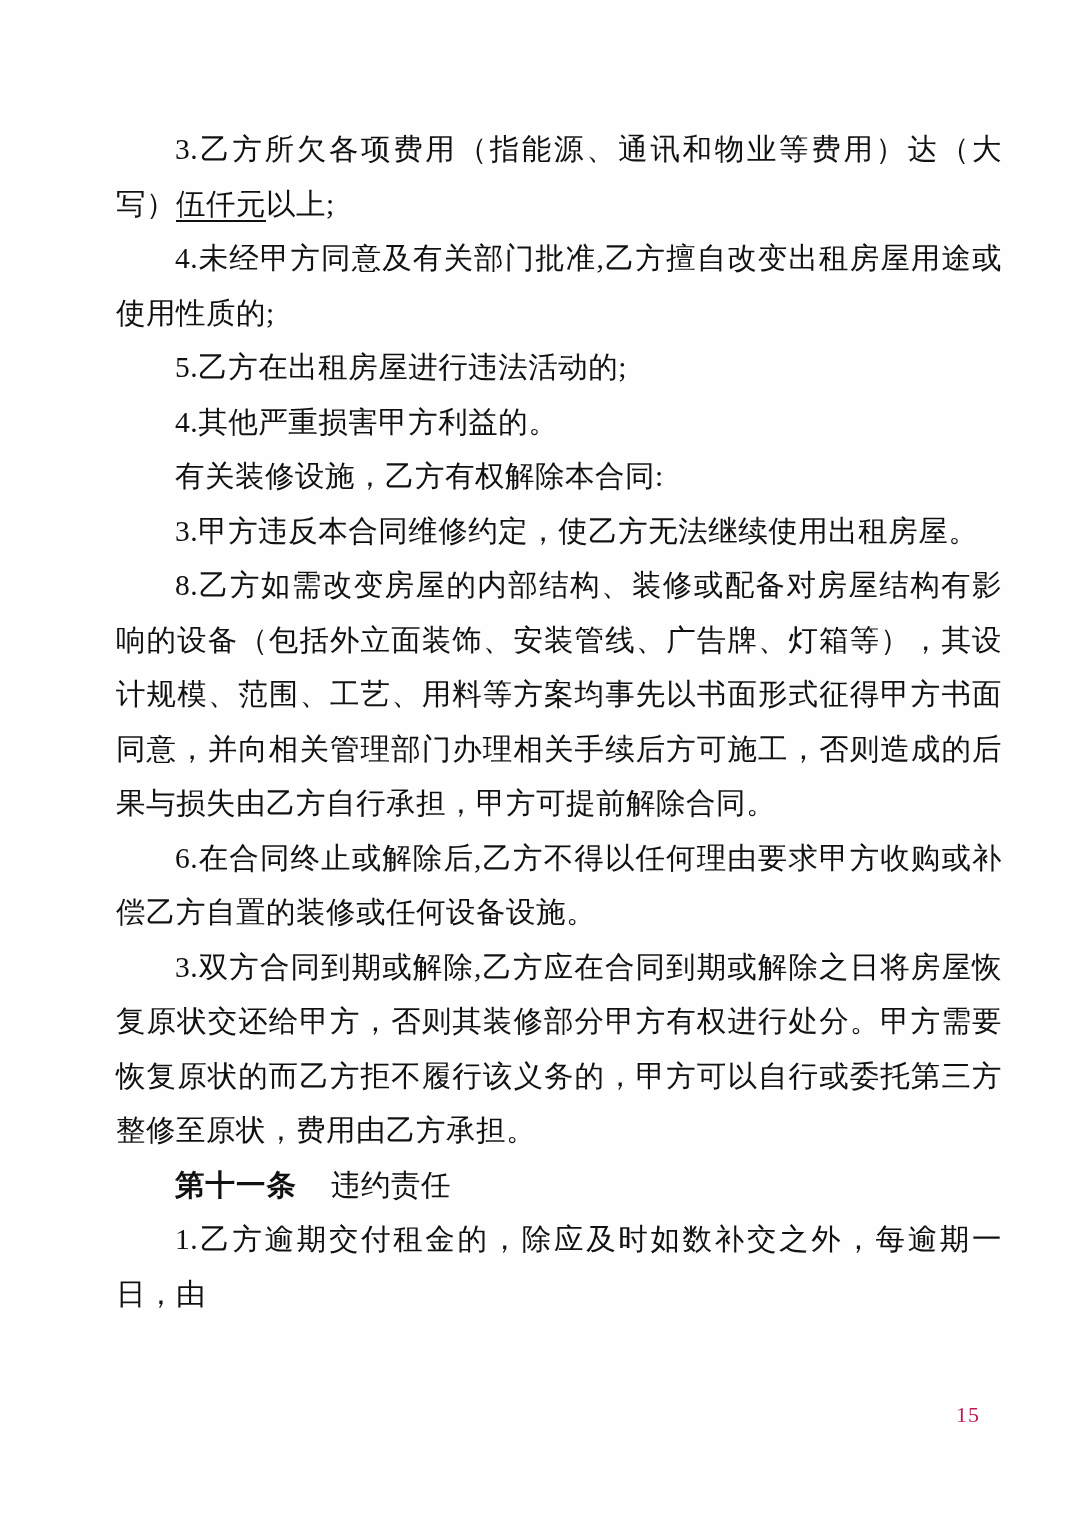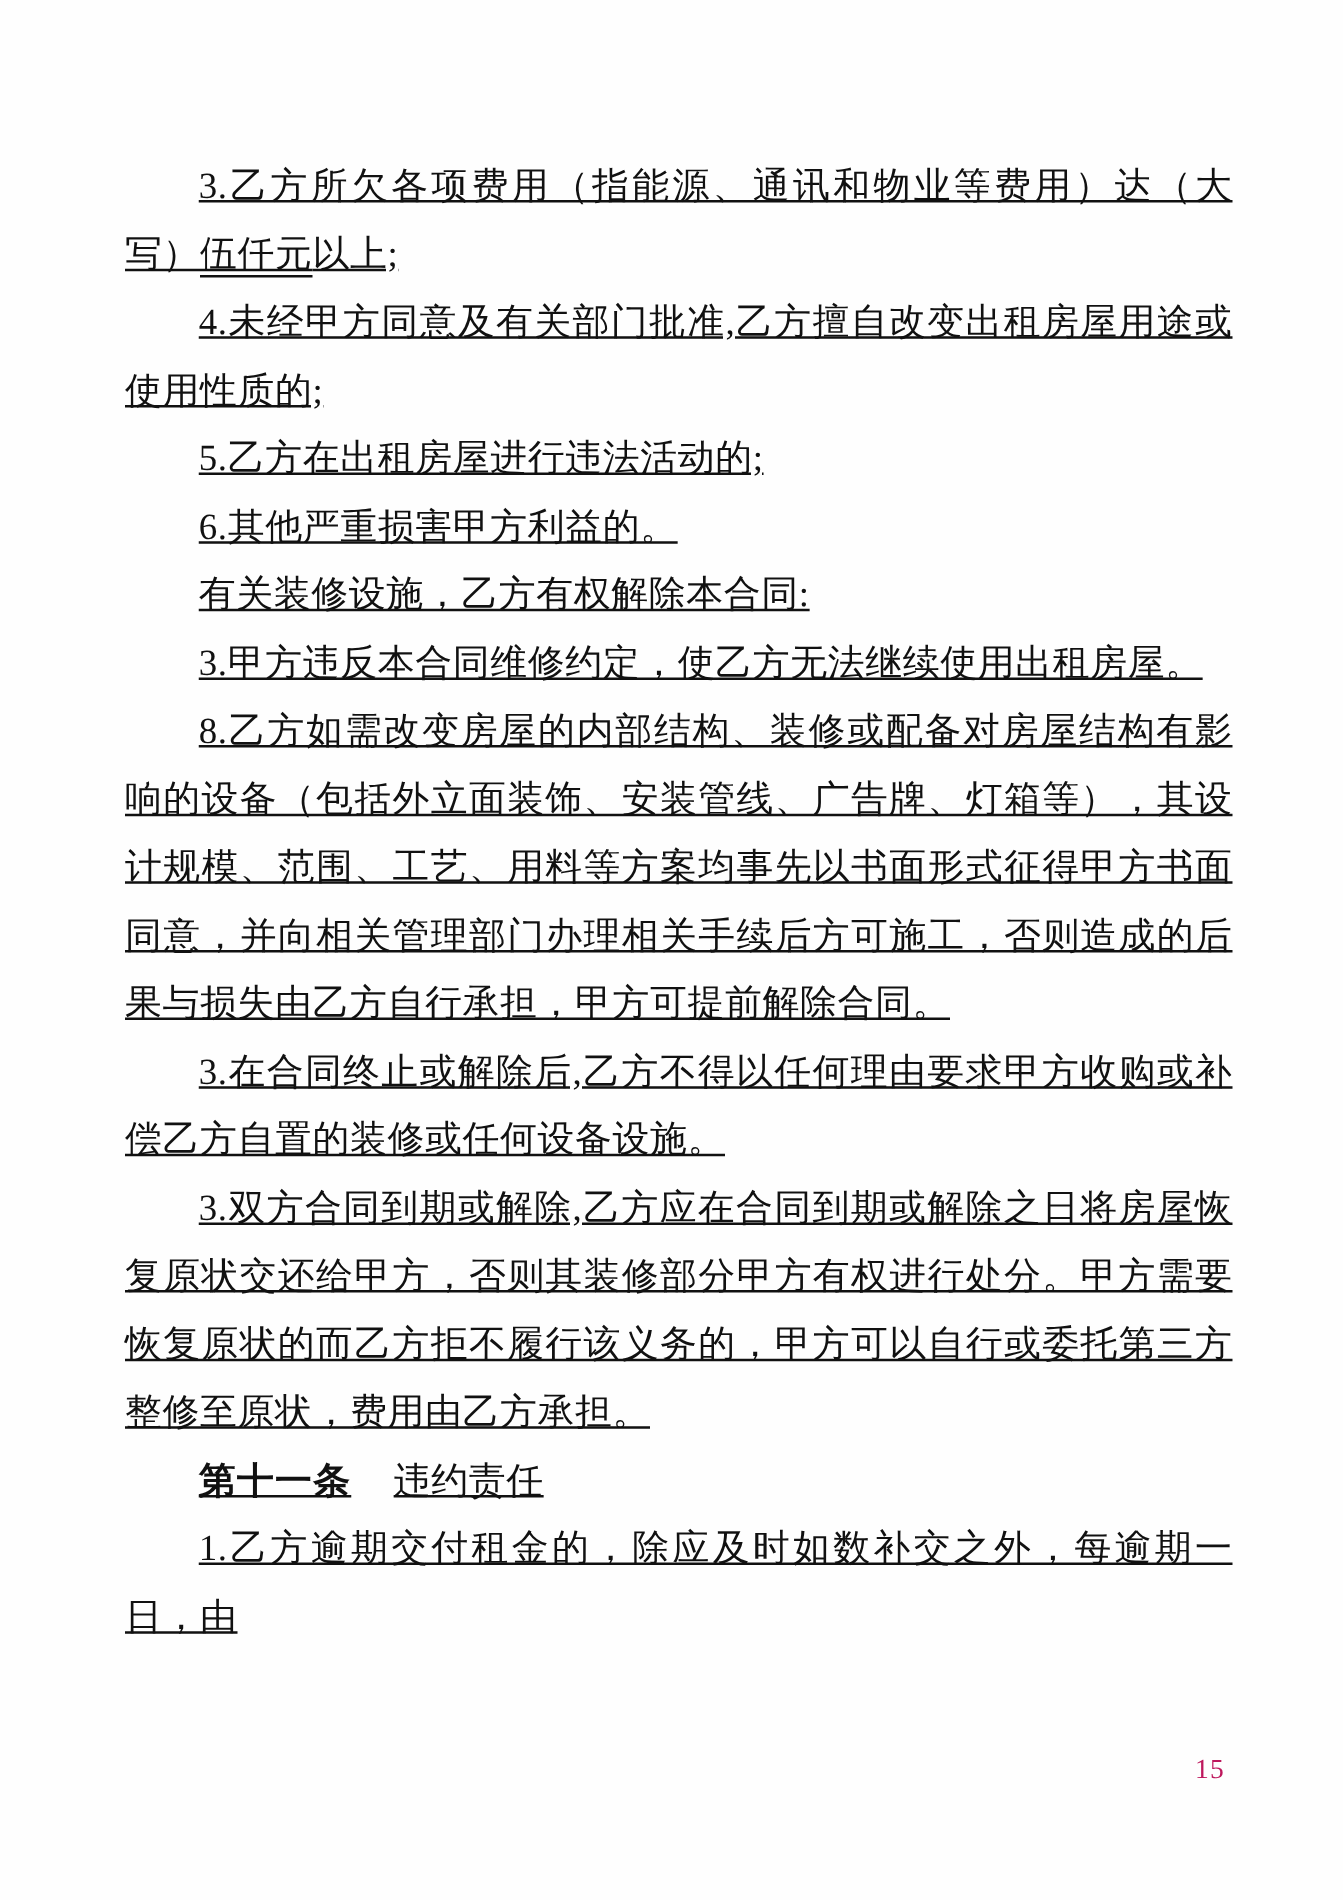--- a/index.html
+++ b/index.html
@@ -12,28 +12,27 @@
     width: 1074px;
     height: 1520px;
     margin: 0 auto;
     background: #fefefe;
     color: #111111;
     font-family: "Liberation Serif", "DejaVu Serif", serif;
     overflow: hidden;
   }
   .content {
     position: absolute;
-    left: 100px;
+    left: 116px;
     top: 122px;
     width: 886px;
     font-size: 29.5px;
     line-height: 54.5px;
     text-align: justify;
     letter-spacing: 0.5px;
-    text-decoration: underline;
   }
   .para {
     margin: 0;
     text-indent: 2em;
   }
   .seg { white-space: pre-wrap; }
   .blank {
     border-bottom: 2px solid #111111;
     white-space: pre;
   }
@@ -62,31 +61,31 @@
 
 <div class="page">
   <div class="content">
 
     <p class="para"><span class="seg">3.乙方所欠各项费用（指能源、通讯和物业等费用）达（大写）</span><span class="seg blank">伍仟元</span><span class="seg">以上;</span></p>
 
     <p class="para"><span class="seg">4.未经甲方同意及有关部门批准,乙方擅自改变出租房屋用途或使用性质的;</span></p>
 
     <p class="para"><span class="seg">5.乙方在出租房屋进行违法活动的;</span></p>
 
-    <p class="para"><span class="seg">6.其他严重损害甲方利益的。</span></p>
+    <p class="para"><span class="seg">4.其他严重损害甲方利益的。</span></p>
 
     <p class="para"><span class="seg">有关装修设施，乙方有权解除本合同:</span></p>
 
 
     <p class="para"><span class="seg">3.甲方违反本合同维修约定，使乙方无法继续使用出租房屋。</span></p>
 
 
     <p class="para"><span class="seg">8.乙方如需改变房屋的内部结构、装修或配备对房屋结构有影响的设备（包括外立面装饰、安装管线、广告牌、灯箱等），其设计规模、范围、工艺、用料等方案均事先以书面形式征得甲方书面同意，并向相关管理部门办理相关手续后方可施工，否则造成的后果与损失由乙方自行承担，甲方可提前解除合同。</span></p>
 
-    <p class="para"><span class="seg">3.在合同终止或解除后,乙方不得以任何理由要求甲方收购或补偿乙方自置的装修或任何设备设施。</span></p>
+    <p class="para"><span class="seg">6.在合同终止或解除后,乙方不得以任何理由要求甲方收购或补偿乙方自置的装修或任何设备设施。</span></p>
 
     <p class="para"><span class="seg">3.双方合同到期或解除,乙方应在合同到期或解除之日将房屋恢复原状交还给甲方，否则其装修部分甲方有权进行处分。甲方需要恢复原状的而乙方拒不履行该义务的，甲方可以自行或委托第三方整修至原状，费用由乙方承担。</span></p>
 
     <p class="para"><span class="heading-num">第十一条</span><span class="heading-title">违约责任</span></p>
 
     <p class="para"><span class="seg">1.乙方逾期交付租金的，除应及时如数补交之外，每逾期一日，由</span></p>
 
   </div>
 
   <div class="page-number">15</div>

